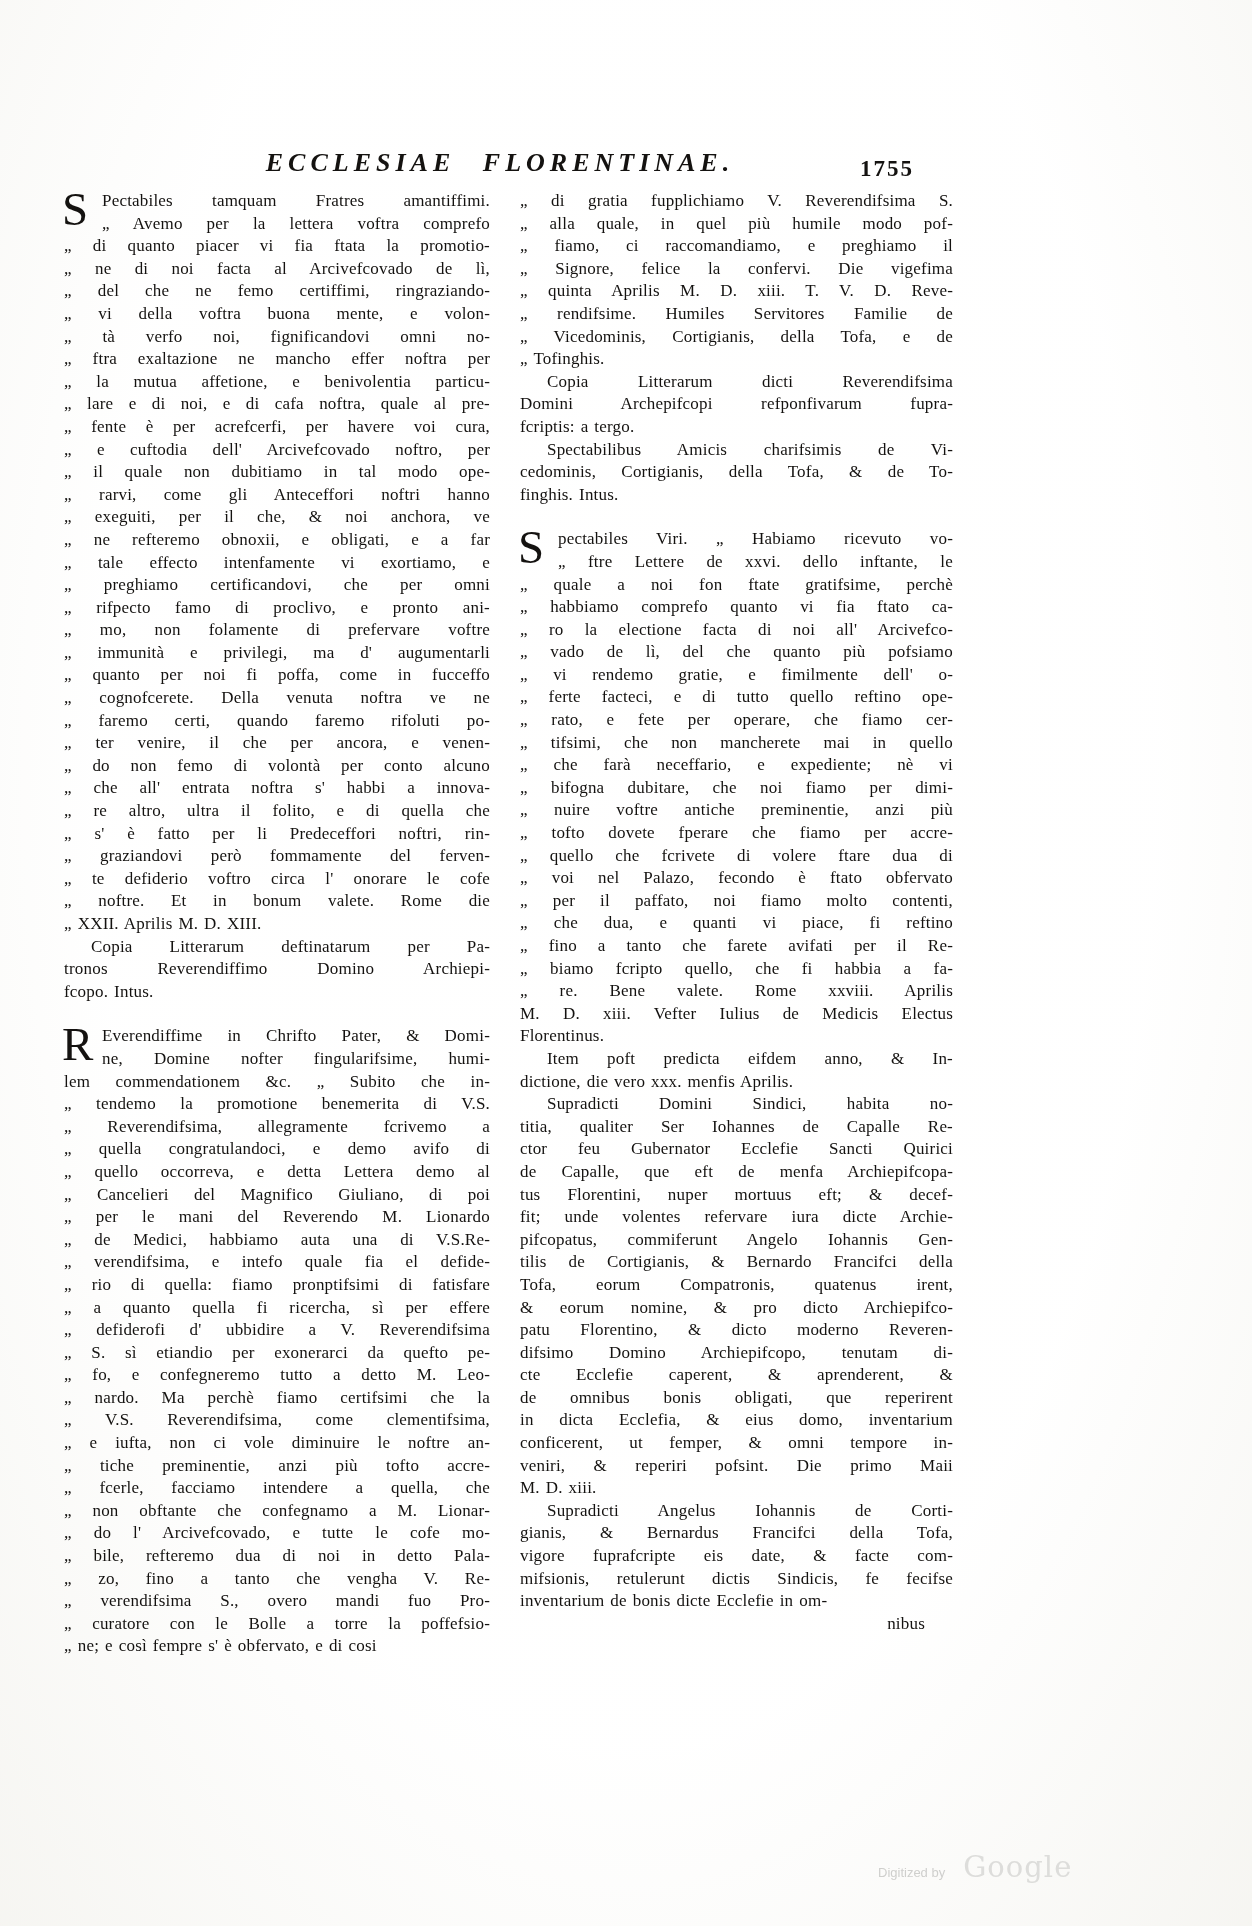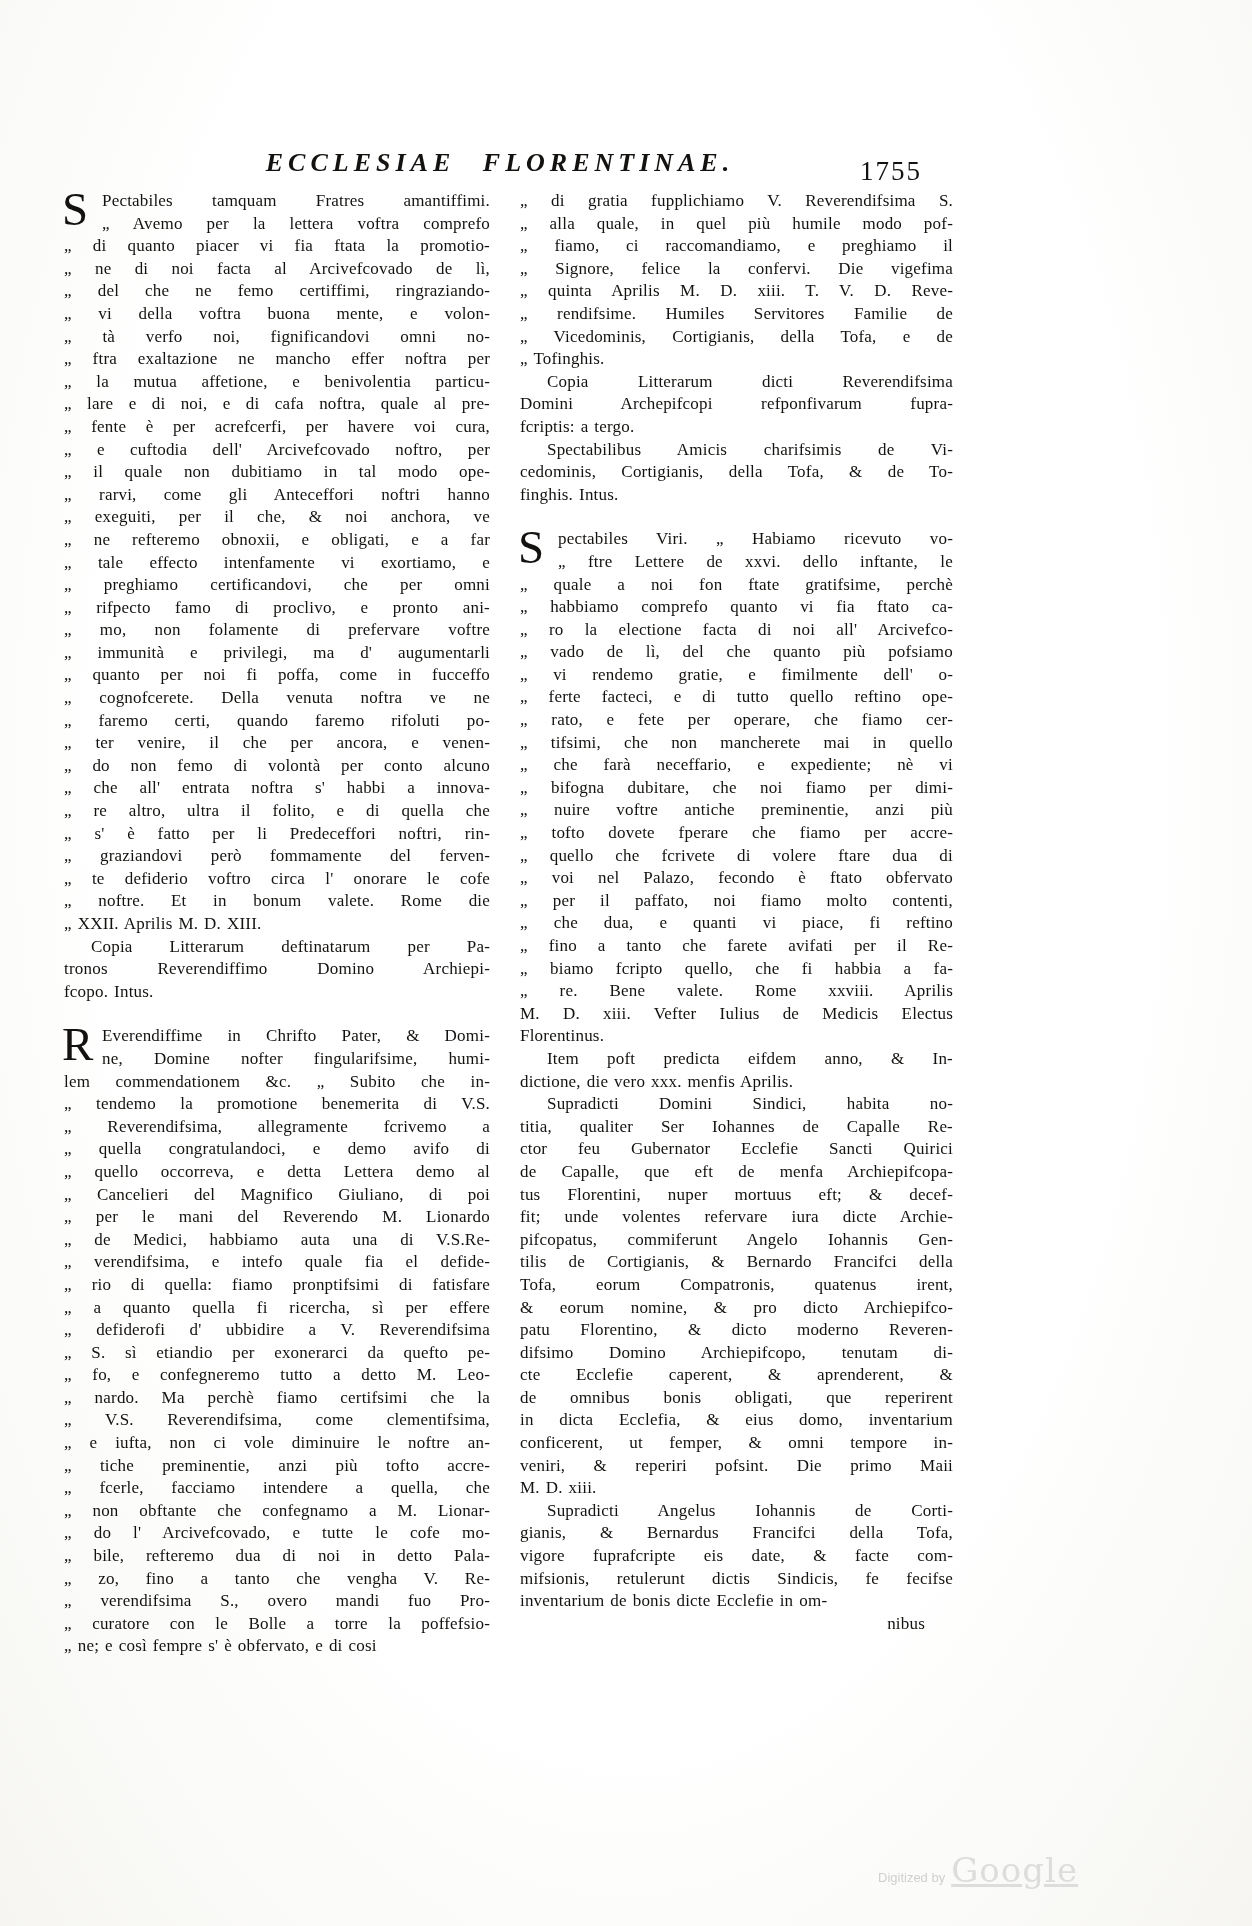--- a/index.html
+++ b/index.html
@@ -32,23 +32,23 @@
     font-weight: bold;
     font-size: 26px;
     letter-spacing: 5px;
     word-spacing: 16px;
     white-space: nowrap;
   }
   .page-number {
     position: absolute;
     left: 860px;
     top: 156px;
-    font-size: 27px;
+    font-size: 23px;
     letter-spacing: 2px;
-    font-weight: normal;
+    font-weight: bold;
   }
   .column {
     position: absolute;
     top: 190px;
     font-size: 17px;
     letter-spacing: 0.2px;
     word-spacing: 1.5px;
   }
   .column-left  { left: 64px;  width: 426px; }
   .column-right { left: 520px; width: 433px; }
@@ -76,34 +76,33 @@
     text-align: center;
     text-align-last: right;
     padding-right: 28px;
   }
   .watermark {
     position: absolute;
     left: 878px;
     top: 1850px;
     display: flex;
     align-items: baseline;
-    gap: 6px;
+    gap: 18px;
     user-select: none;
   }
   .watermark .wm-prefix {
     font-family: "Liberation Sans", sans-serif;
     font-size: 13px;
     color: #cfcfcd;
   }
   .watermark .wm-brand {
     font-family: "DejaVu Serif", serif;
-    font-size: 34px;
+    font-size: 29px;
     color: #dddddb;
     letter-spacing: 1px;
-    text-decoration: underline;
   }
 </style>
 </head>
 <body>
 
 <div class="page">
   <div class="header-title">ECCLESIAE FLORENTINAE.</div>
   <div class="page-number">1755</div>
 
   <div class="column column-left">

